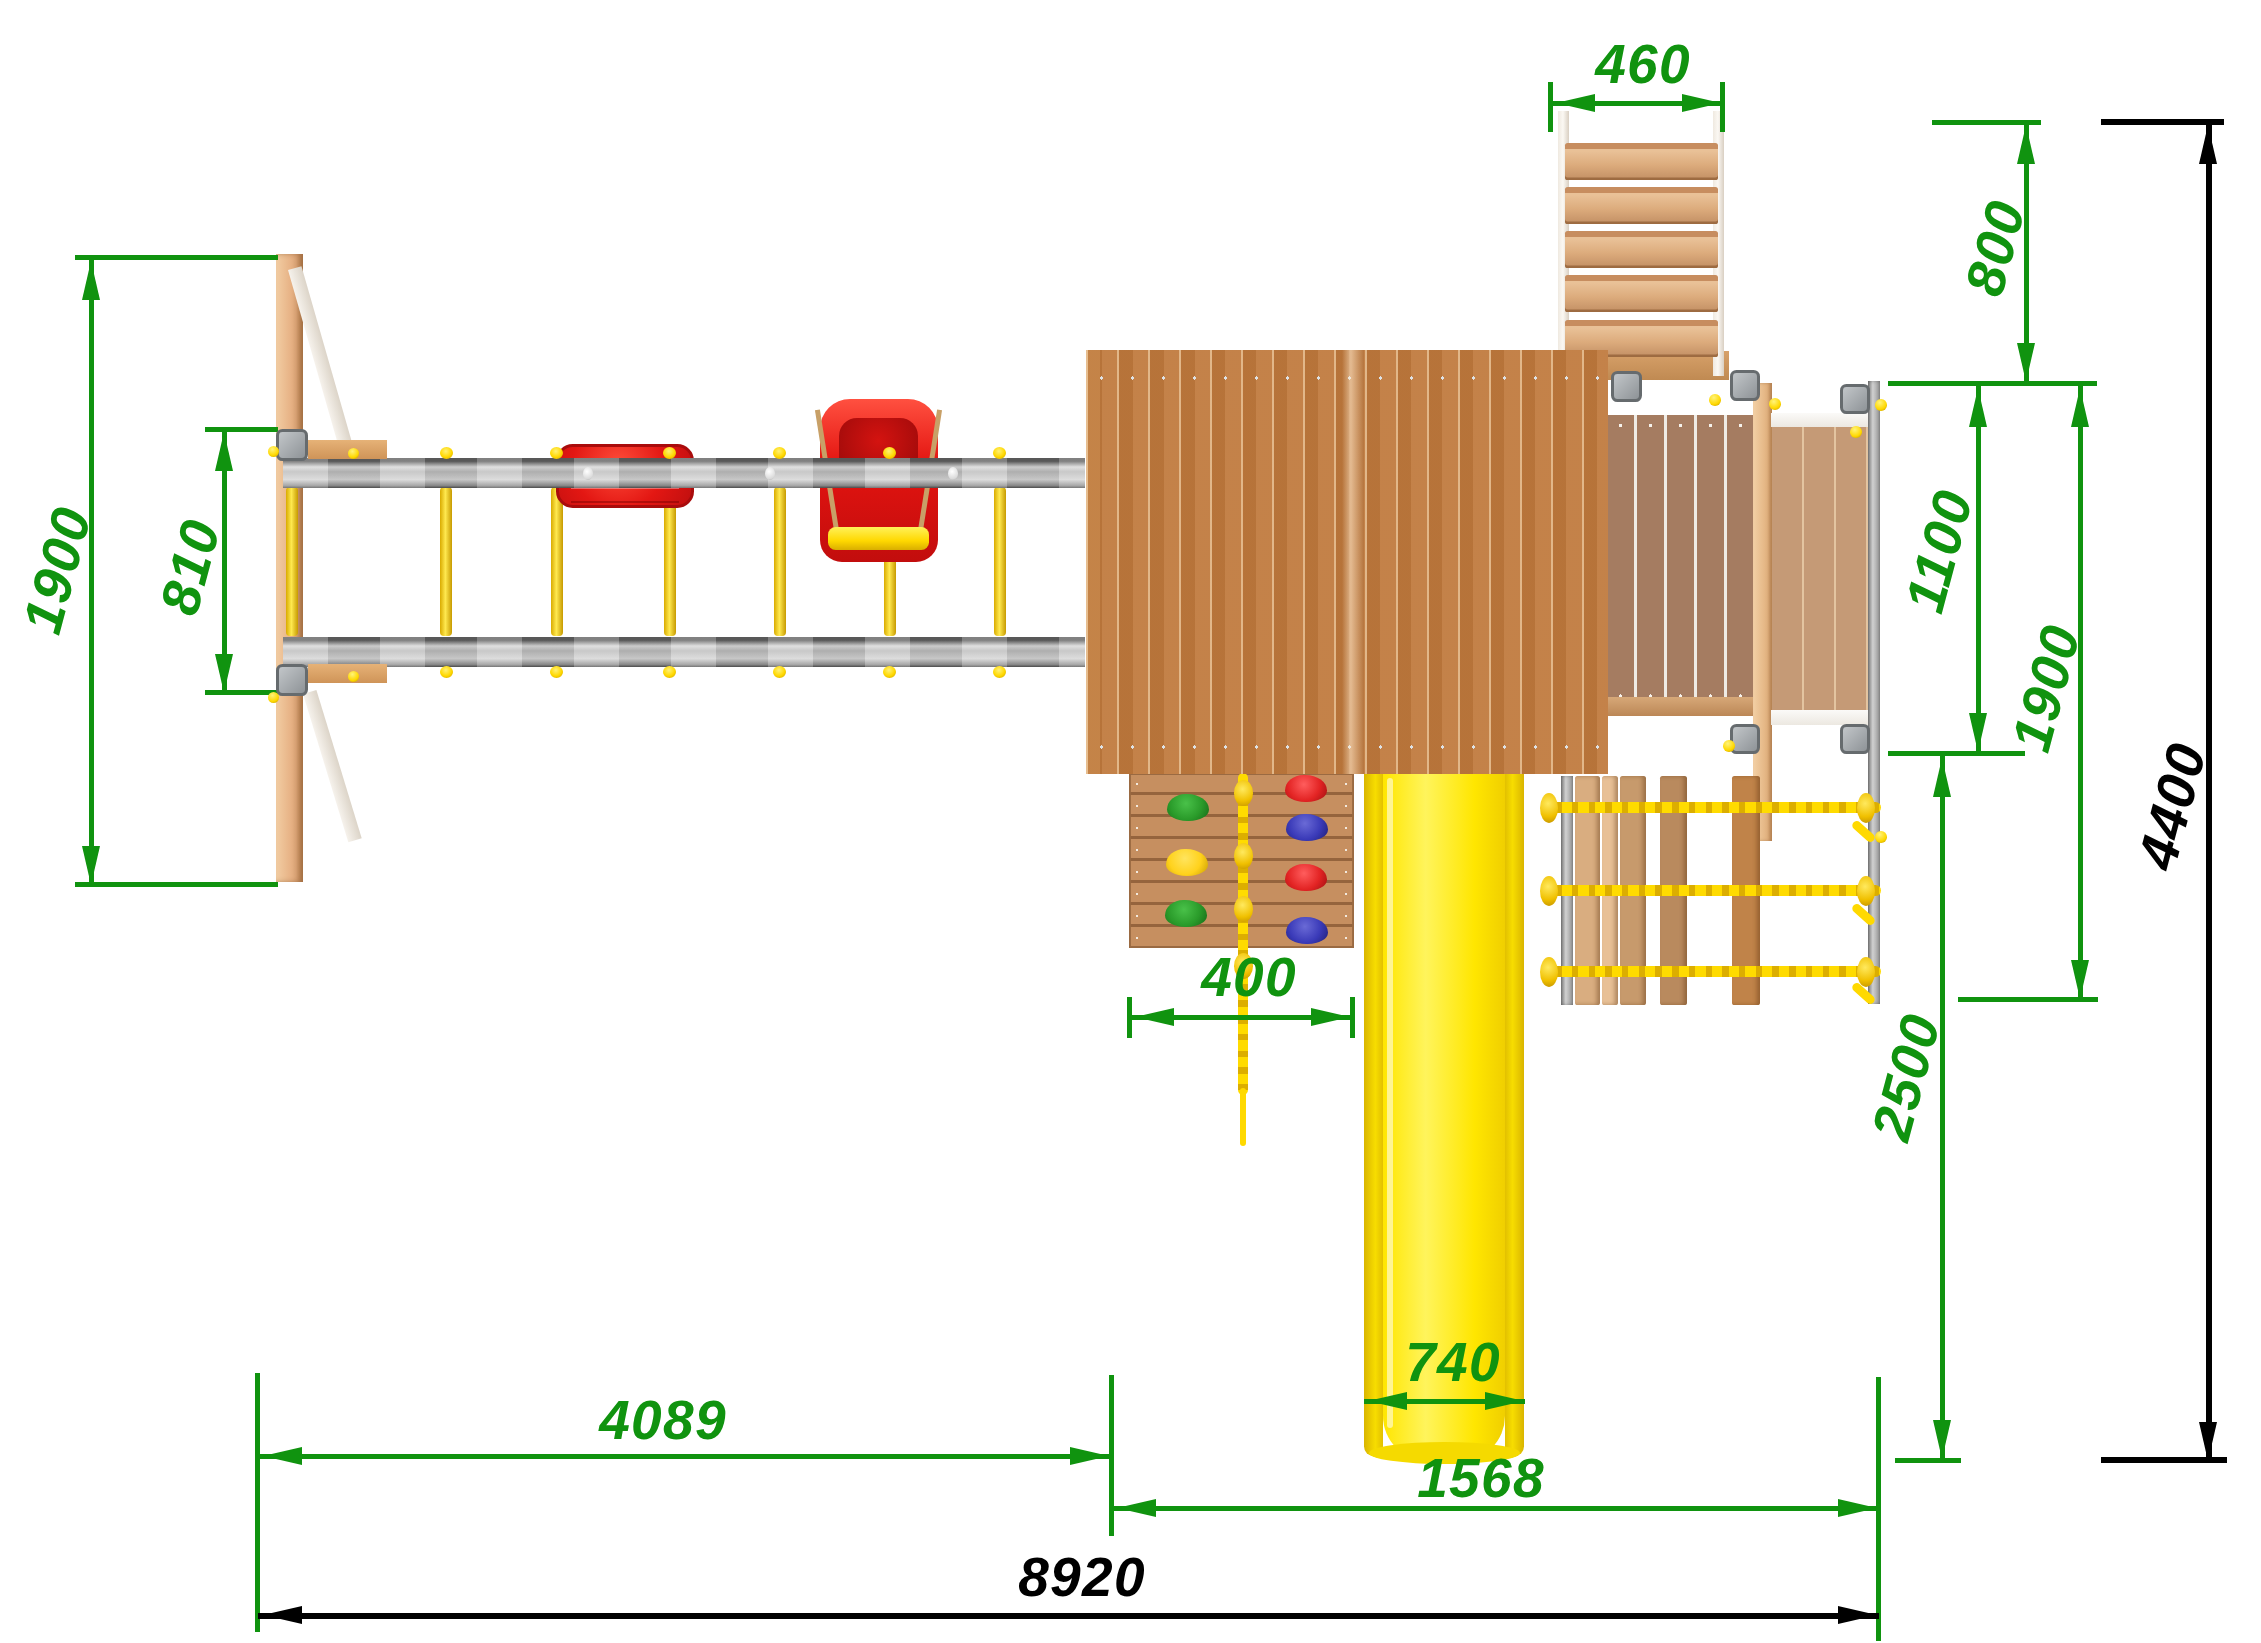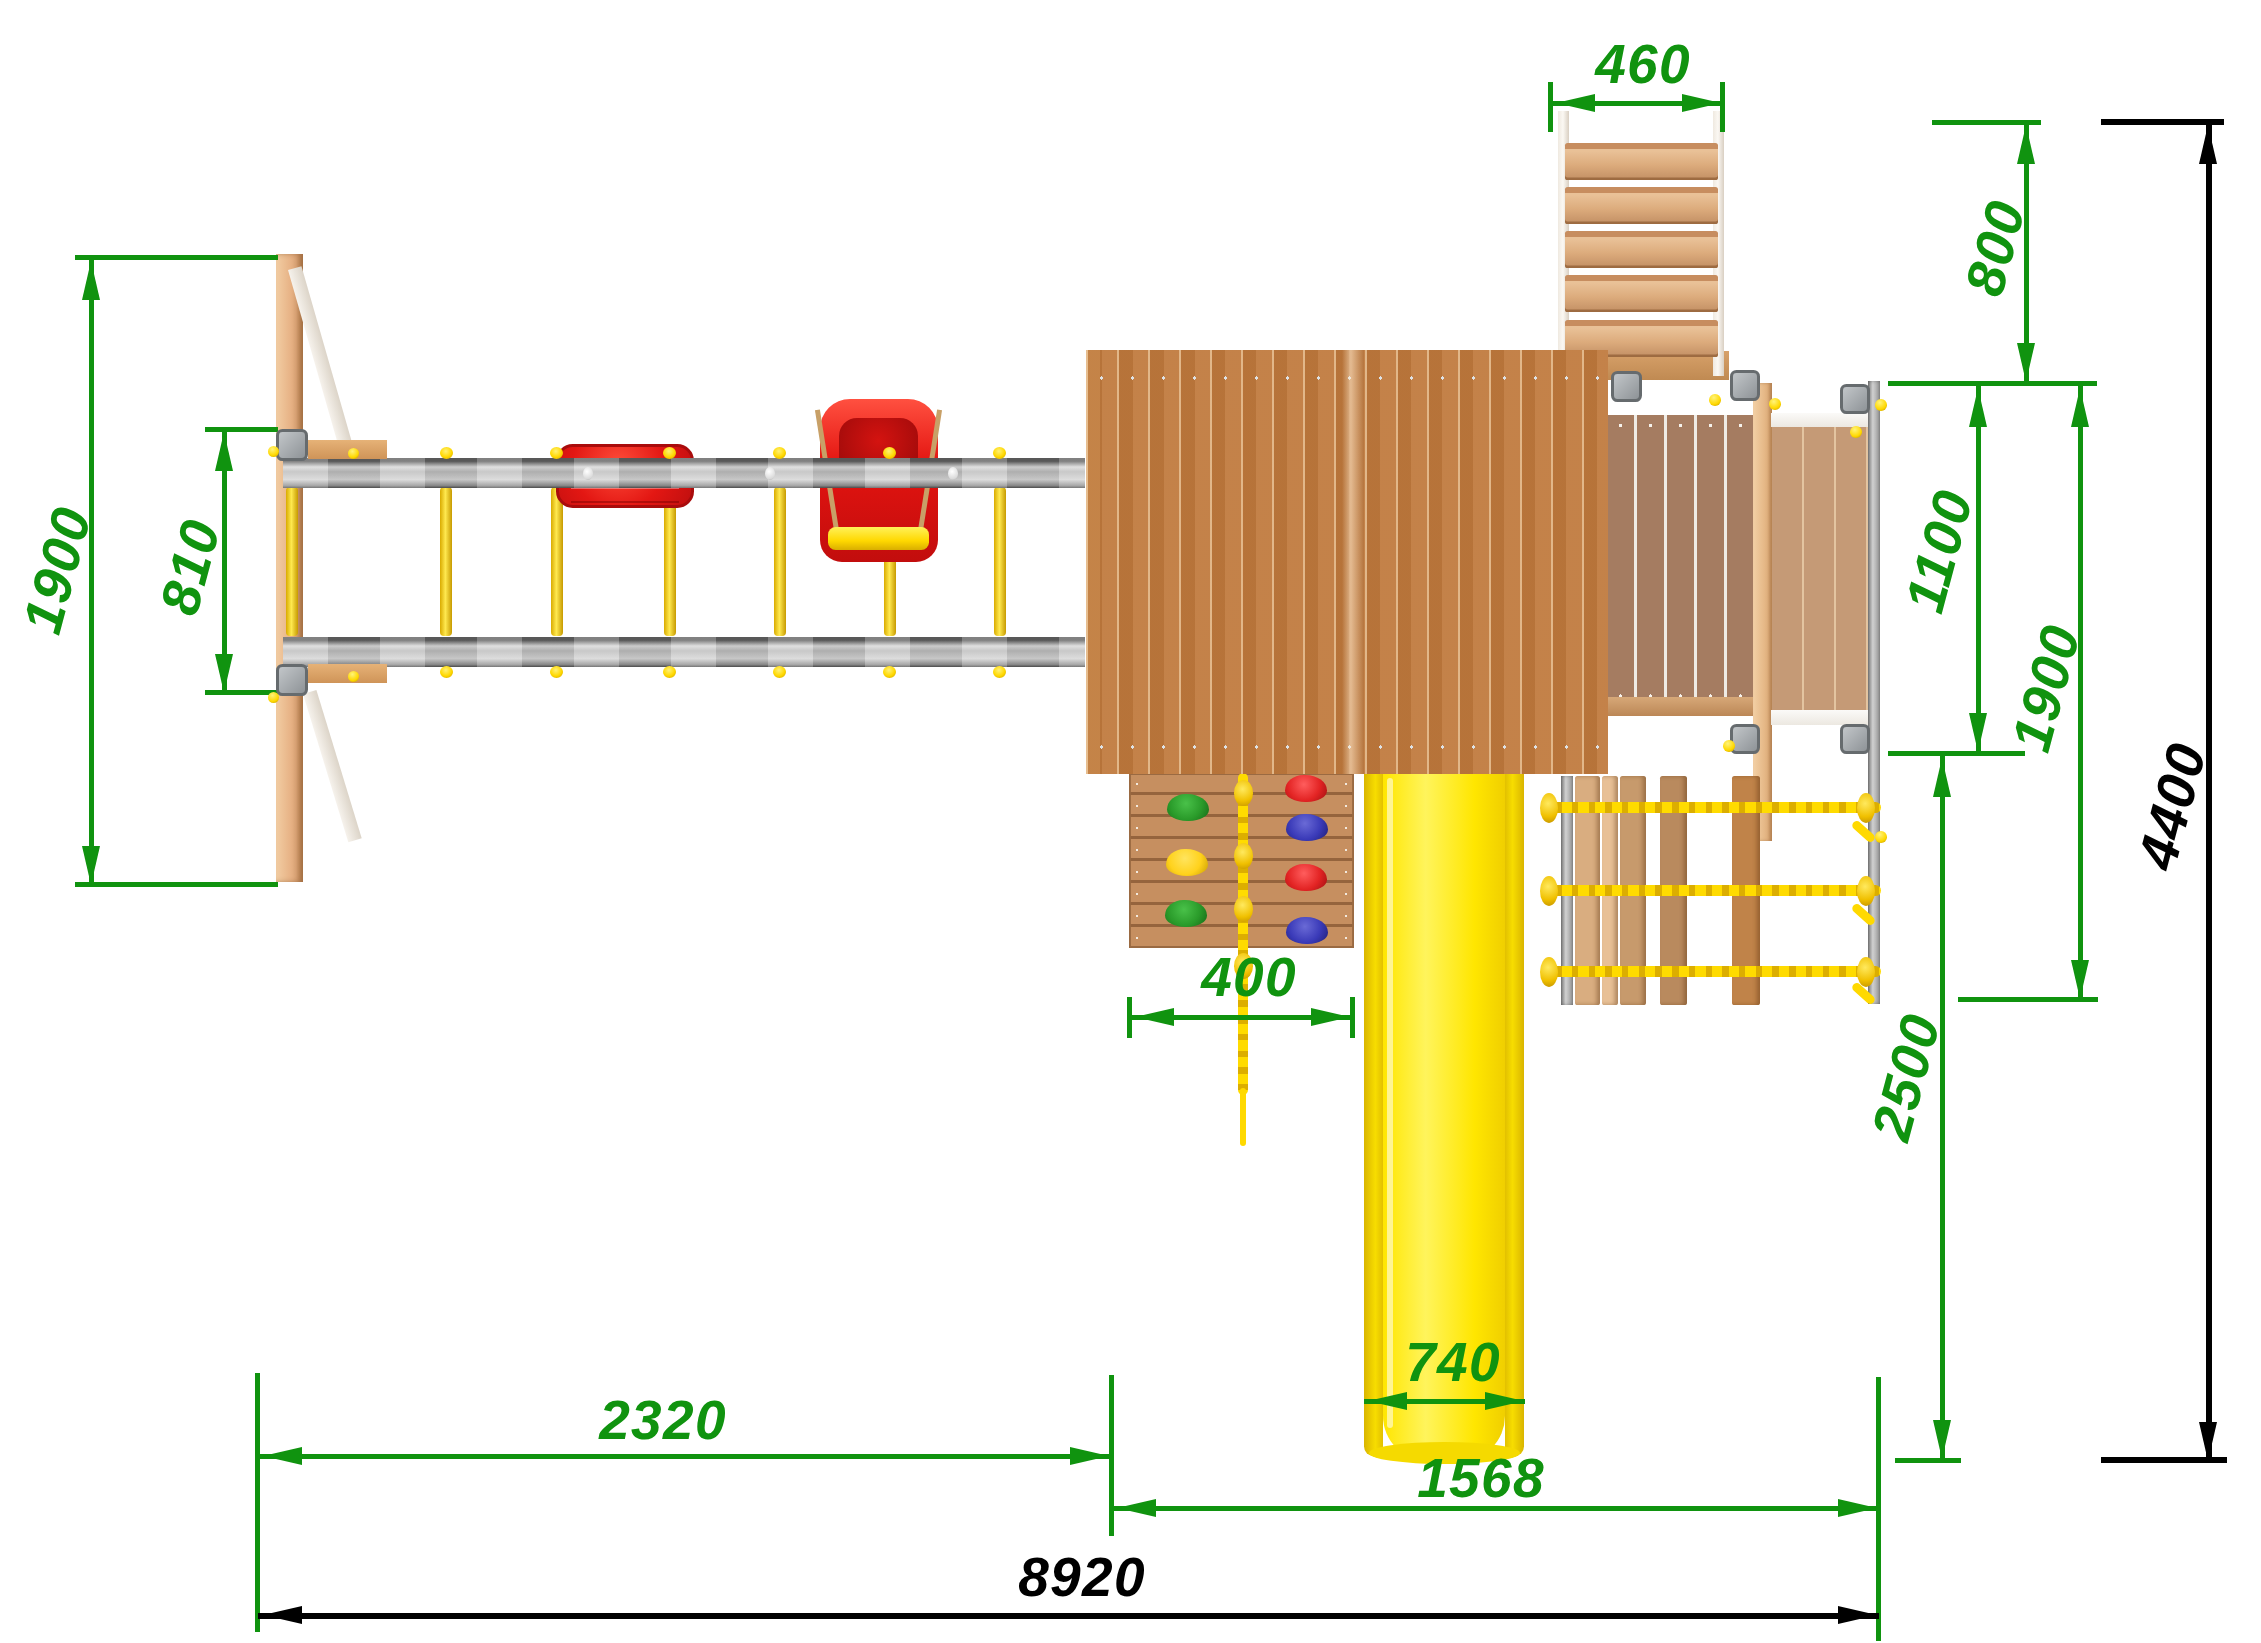--- a/index.html
+++ b/index.html
@@ -281,21 +281,21 @@
     <div class="arr ar2" style="left:1485px;top:1392px;z-index:4"></div>
     <div class="dlabel" style="left:1453px;top:1362px;z-index:4">740</div>
   </div>
 
   <div>
     <div class="lnv" style="left:255px;top:1373px;height:259px"></div>
     <div class="lnv" style="left:1109px;top:1375px;height:161px"></div>
     <div class="lnh" style="left:258px;top:1454px;width:854px"></div>
     <div class="arr al" style="left:260px;top:1447px"></div>
     <div class="arr ar2" style="left:1070px;top:1447px"></div>
-    <div class="dlabel" style="left:663px;top:1420px">2320</div>
+    <div class="dlabel" style="left:663px;top:1420px">4089</div>
   </div>
 
   <div>
     <div class="lnv" style="left:1876px;top:1377px;height:264px"></div>
     <div class="lnh" style="left:1111px;top:1506px;width:767px"></div>
     <div class="arr al" style="left:1114px;top:1499px"></div>
     <div class="arr ar2" style="left:1838px;top:1499px"></div>
     <div class="dlabel" style="left:1481px;top:1478px">1568</div>
   </div>
 

